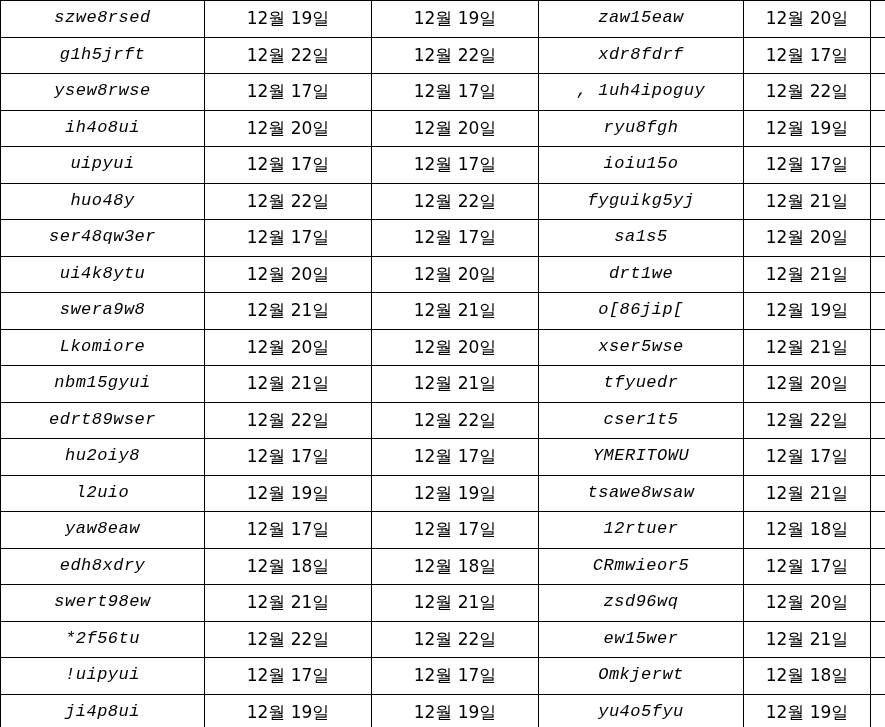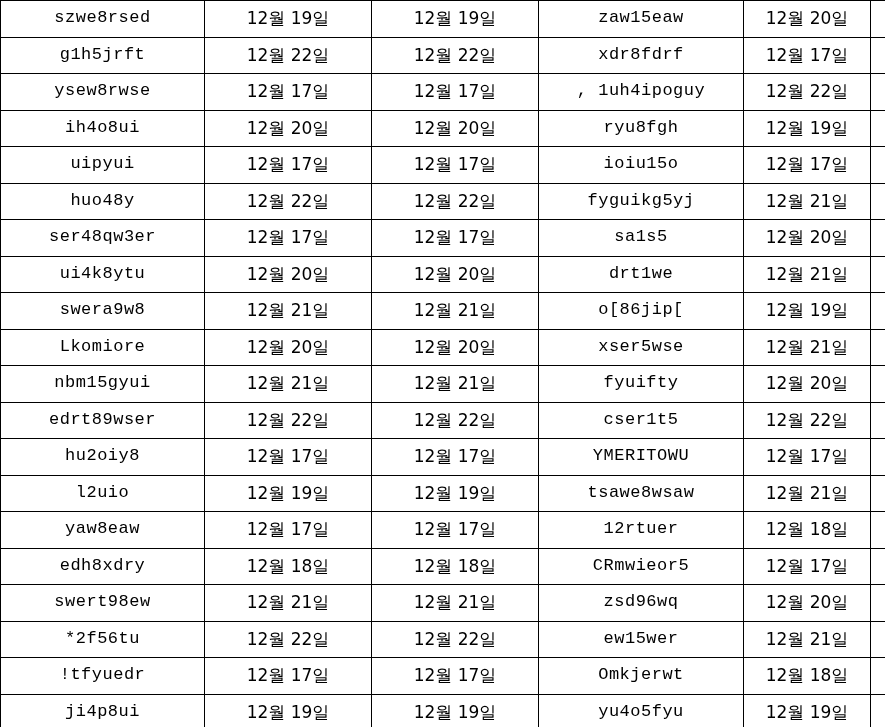--- a/index.html
+++ b/index.html
@@ -42,20 +42,21 @@
   td.c1 { width: 158px; }
   td.c2 { width: 158px; }
   td.c3 { width: 196px; }
   td.c4 { width: 118px; }
   td.c5 { width: 118px; }
 
   td.code {
     font-family: "Liberation Mono", monospace;
     font-size: 16px;
     letter-spacing: 0.5px;
+    font-style: italic;
   }
   td.date {
     font-family: "DejaVu Sans", sans-serif;
     font-size: 15px;
   }
 </style>
 </head>
 <body>
 
 <div id="sheet">
@@ -138,21 +139,21 @@
           <td class="c1 date">12월 20일</td>
           <td class="c2 date">12월 20일</td>
           <td class="c3 code">xser5wse</td>
           <td class="c4 date">12월 21일</td>
           <td class="c5 date">12월 21일</td>
         </tr>
         <tr>
           <td class="c0 code">nbm15gyui</td>
           <td class="c1 date">12월 21일</td>
           <td class="c2 date">12월 21일</td>
-          <td class="c3 code">fyuifty</td>
+          <td class="c3 code">tfyuedr</td>
           <td class="c4 date">12월 20일</td>
           <td class="c5 date">12월 20일</td>
         </tr>
         <tr>
           <td class="c0 code">edrt89wser</td>
           <td class="c1 date">12월 22일</td>
           <td class="c2 date">12월 22일</td>
           <td class="c3 code">cser1t5</td>
           <td class="c4 date">12월 22일</td>
           <td class="c5 date">12월 22일</td>
@@ -199,21 +200,21 @@
         </tr>
         <tr>
           <td class="c0 code">*2f56tu</td>
           <td class="c1 date">12월 22일</td>
           <td class="c2 date">12월 22일</td>
           <td class="c3 code">ew15wer</td>
           <td class="c4 date">12월 21일</td>
           <td class="c5 date">12월 21일</td>
         </tr>
         <tr>
-          <td class="c0 code">!tfyuedr</td>
+          <td class="c0 code">!uipyui</td>
           <td class="c1 date">12월 17일</td>
           <td class="c2 date">12월 17일</td>
           <td class="c3 code">Omkjerwt</td>
           <td class="c4 date">12월 18일</td>
           <td class="c5 date">12월 18일</td>
         </tr>
         <tr>
           <td class="c0 code">ji4p8ui</td>
           <td class="c1 date">12월 19일</td>
           <td class="c2 date">12월 19일</td>

